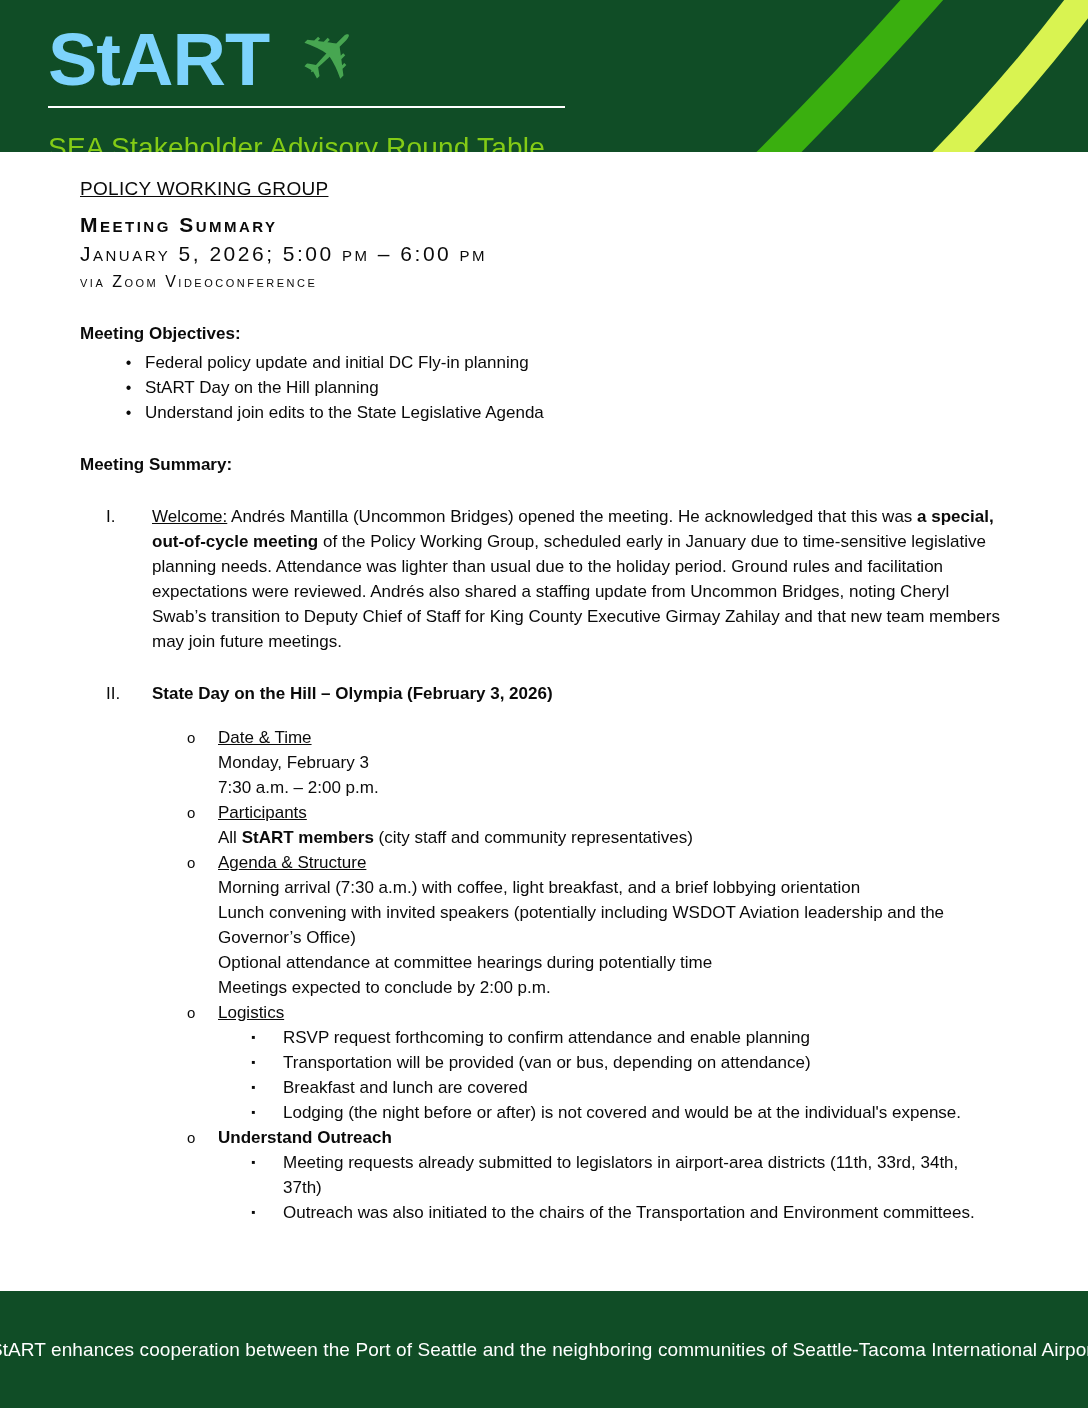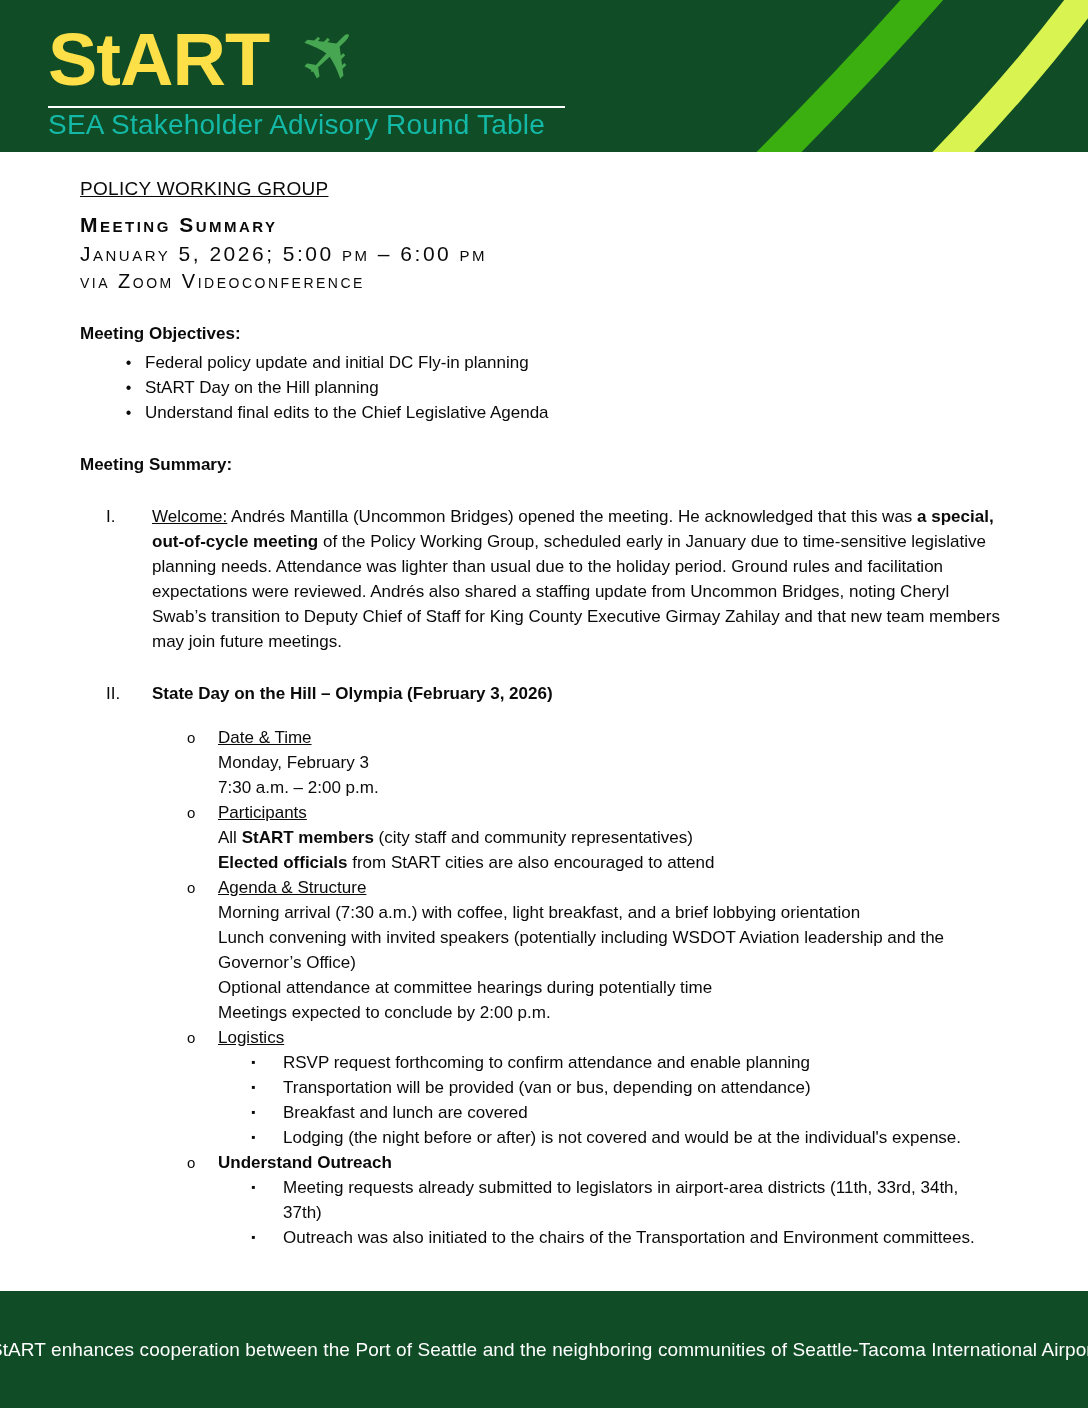--- a/index.html
+++ b/index.html
@@ -19,49 +19,49 @@
     position: relative;
     height: 152px;
     background: #104D26;
     flex: 0 0 auto;
     overflow: hidden;
   }
   .banner svg.swooshes { position: absolute; inset: 0; }
   .logo-block { position: absolute; left: 48px; top: 16px; z-index: 2; }
   .logo-row { position: relative; height: 88px; }
   .logo-text {
-    font-size: 74px; font-weight: bold; color: #fde047;
+    font-size: 74px; font-weight: bold; color: #7dd3fc;
     letter-spacing: -1px; line-height: 88px;
   }
   .plane {
     position: absolute; left: 252px; top: 2px;
     font-size: 74px; line-height: 74px;
     color: #47A651;
     transform: rotate(-45deg);
   }
   .logo-rule { width: 517px; height: 2px; background: #ffffff; margin-top: 2px; }
   .logo-sub {
-    margin-top: 1px;
-    font-size: 28px; color: #14b8a6; letter-spacing: 0.2px;
+    margin-top: 24px;
+    font-size: 28px; color: #84cc16; letter-spacing: 0.2px;
     font-weight: 500;
   }
   
   .content {
     flex: 1 1 auto;
     padding: 16px 88px 0 80px;
     font-size: 17px;
     line-height: 25px;
   }
   .title-block { text-align: left; }
   .t1 { font-size: 19px; letter-spacing: 0.3px; margin-top: 8px; }
   .t1 span { text-decoration: underline; }
   .sc { font-variant: small-caps; letter-spacing: 2.5px; }
   .t2 { font-size: 21px; font-weight: bold; margin-top: 11px; }
   .t3 { font-size: 21px; margin-top: 4px; }
-  .t4 { font-size: 20px; margin-top: 3px; }
+  .t4 { font-size: 16px; margin-top: 3px; }
   .h-bold { font-weight: bold; margin-top: 27px; }
   
   .row-l1 { display: flex; margin-left: 32px; }
   .m1 { width: 33px; text-align: center; flex: 0 0 auto; font-size: 16px; }
   
   .sec { display: flex; margin-top: 27px; }
   .numcol { width: 46px; flex: 0 0 auto; margin-left: 26px; }
   .secbody { flex: 1 1 auto; }
   .u { text-decoration: underline; }
   .b { font-weight: bold; }
@@ -120,21 +120,21 @@
     <div class="row-l1" style="margin-top:4px;">
       <span class="m1">•</span>
       <span>Federal policy update and initial DC Fly-in planning</span>
     </div>
     <div class="row-l1">
       <span class="m1">•</span>
       <span>StART Day on the Hill planning</span>
     </div>
     <div class="row-l1">
       <span class="m1">•</span>
-      <span>Understand final edits to the Chief Legislative Agenda</span>
+      <span>Understand join edits to the State Legislative Agenda</span>
     </div>
 
     <div class="h-bold">Meeting Summary:</div>
 
     <div class="sec">
       <span class="numcol">I.</span>
       <div class="secbody"><span class="u">Welcome:</span><span>  Andrés Mantilla (Uncommon Bridges) opened the meeting. He acknowledged that this was </span><span class="b">a special, out-of-cycle meeting</span><span> of the Policy Working Group, scheduled early in January due to time-sensitive legislative planning needs. Attendance was lighter than usual due to the holiday period. Ground rules and facilitation expectations were reviewed. Andrés also shared a staffing update from Uncommon Bridges, noting Cheryl Swab’s transition to Deputy Chief of Staff for King County Executive Girmay Zahilay and that new team members may join future meetings.</span></div>
     </div>
 
     <div class="sec">
@@ -153,21 +153,20 @@
           </div>
         </div>
 
         <div>
           <div class="row-l2">
             <span class="m2">o</span>
             <span class="u">Participants</span>
           </div>
           <div class="lvl2-body">
             <div><span>All </span><span class="b">StART members</span><span> (city staff and community representatives)</span></div>
-            <div><span class="b">Elected officials</span><span> from StART cities are also encouraged to attend</span></div>
           </div>
         </div>
 
         <div>
           <div class="row-l2">
             <span class="m2">o</span>
             <span class="u">Agenda &amp; Structure</span>
           </div>
           <div class="lvl2-body">
             <div>Morning arrival (7:30 a.m.) with coffee, light breakfast, and a brief lobbying orientation</div>

